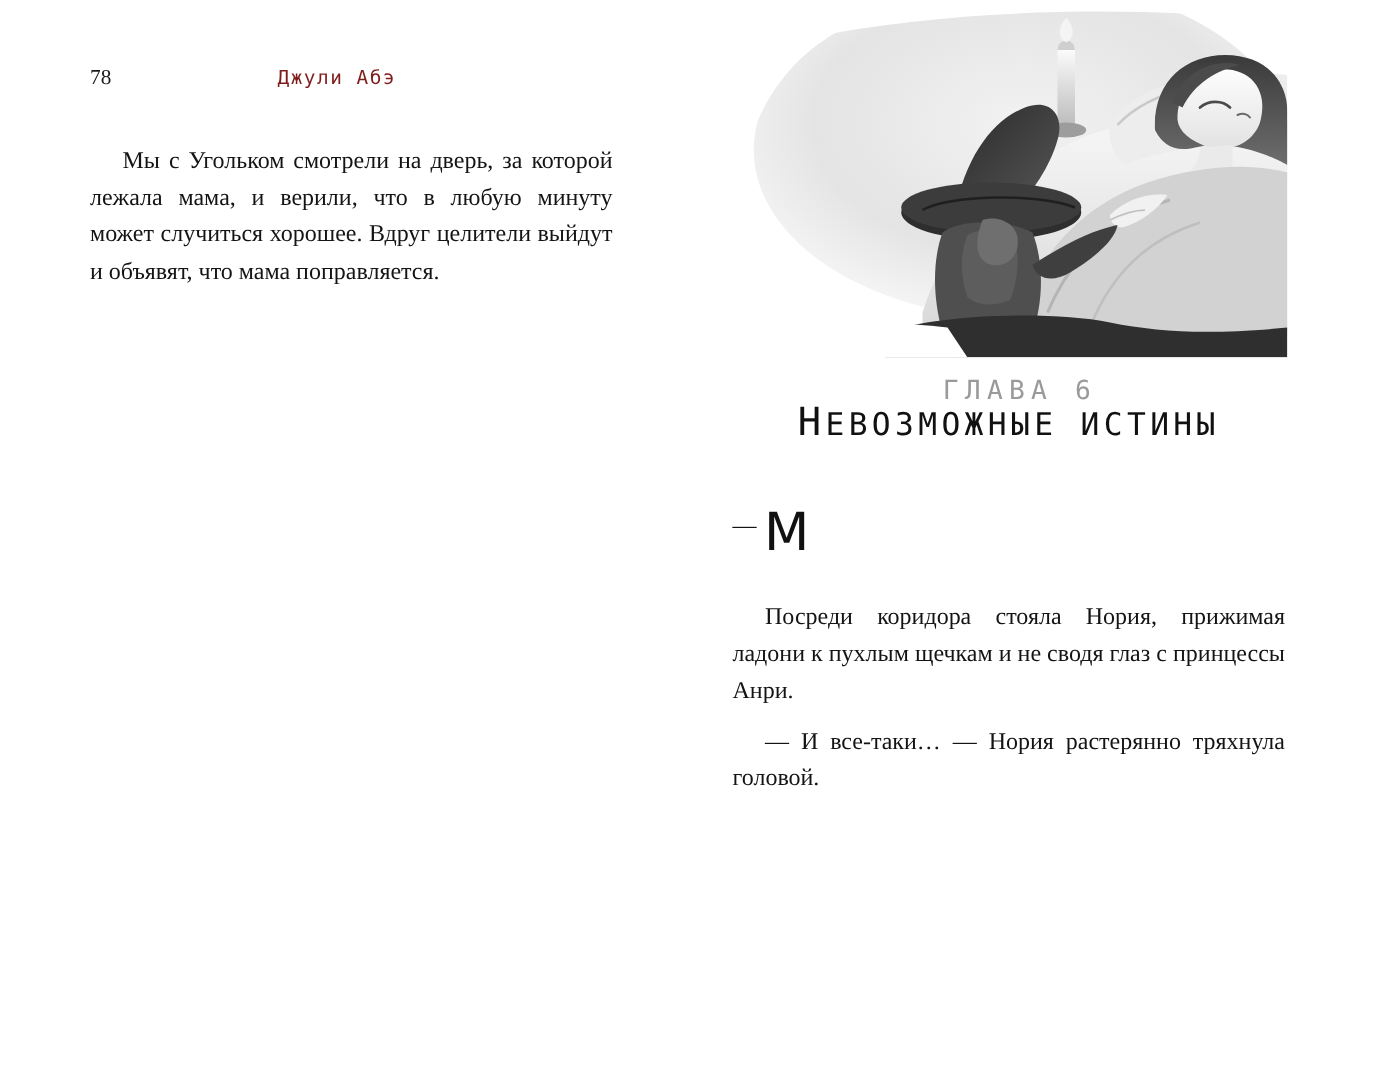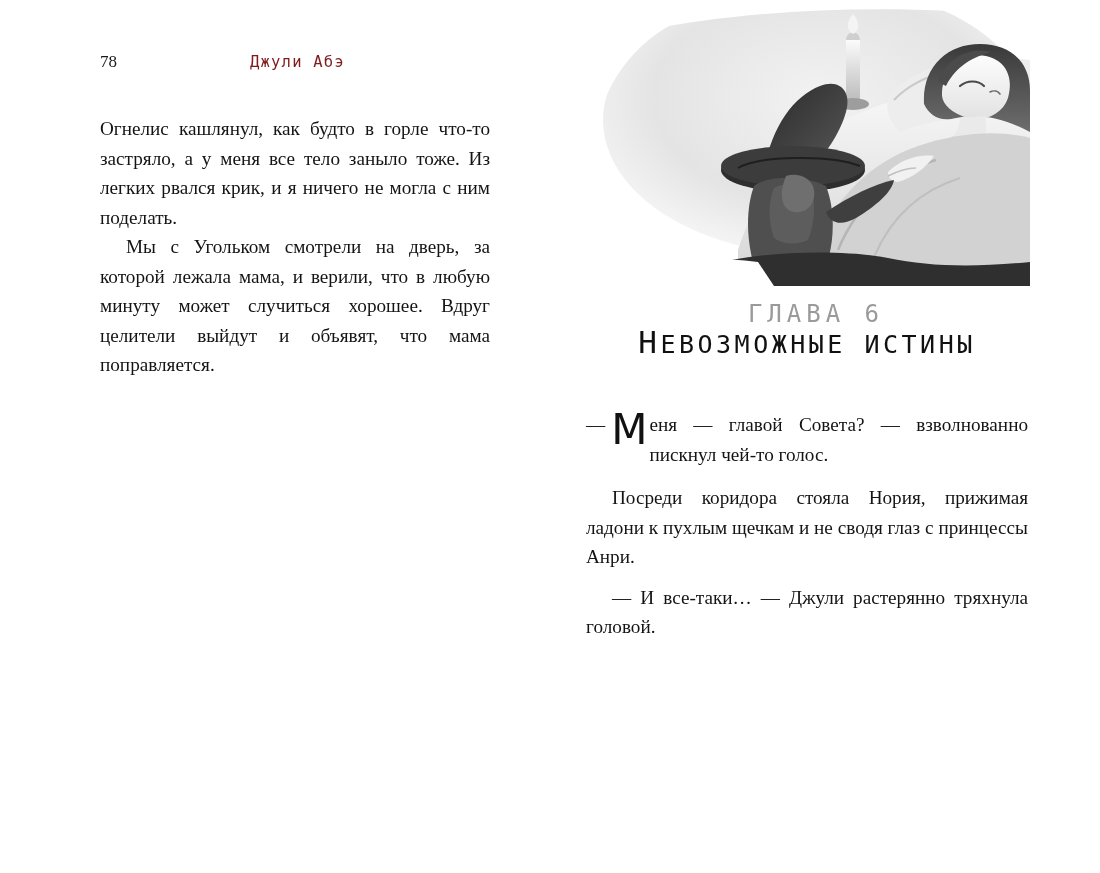--- a/index.html
+++ b/index.html
@@ -25,21 +25,20 @@
   .page {
     position: relative;
     width: 550px;
     height: 873px;
     box-sizing: border-box;
   }
 
   
   .page-left {
     padding: 52px 60px 40px 72px;
-    margin-left: 28px;
   }
   .running-head {
     display: flex;
     align-items: baseline;
     height: 40px;
   }
   .folio {
     font-family: "Liberation Serif", serif;
     font-size: 17px;
     color: #1a1a1a;
@@ -84,21 +83,21 @@
     position: absolute;
     inset: 0;
   }
 
   .chapter-block {
     margin-top: 14px;
     text-align: center;
   }
   .chapter-label {
     font-family: "DejaVu Sans Mono", monospace;
-    font-size: 24px;
+    font-size: 21px;
     letter-spacing: 5px;
     color: #9a9a9a;
     margin-left: 18px;
   }
   .chapter-title {
     font-family: "DejaVu Sans Mono", monospace;
     font-size: 25px;
     letter-spacing: 3.5px;
     color: #111111;
     margin-top: -4px;
@@ -146,21 +145,20 @@
 <div class="spread">
 
   <div class="page page-left">
 
     <div class="running-head">
       <div class="folio">78</div>
       <div class="author-head">Джули Абэ</div>
     </div>
 
     <div class="body-text">
-      <p>Огнелис кашлянул, как будто в горле что-то застряло, а у меня все тело заныло тоже. Из легких рвался крик, и я ничего не могла с ним поделать.</p>
       <p class="indent">Мы с Угольком смотрели на дверь, за которой лежала мама, и верили, что в любую минуту может случиться хорошее. Вдруг целители выйдут и объявят, что мама поправляется.</p>
     </div>
 
   </div>
 
   <div class="page page-right">
 
     <div class="illustration-wrap">
       <svg class="illustration" viewBox="0 0 442 286" preserveAspectRatio="xMidYMid slice">
         <defs>
@@ -248,20 +246,20 @@
 
     <div class="chapter-block">
       <div class="chapter-label">ГЛАВА 6</div>
       <div class="chapter-title">
         <span class="dropcap-title">Н</span><span>ЕВОЗМОЖНЫЕ  ИСТИНЫ</span>
       </div>
     </div>
 
     <div class="right-body">
       <p class="opening">
-        <span class="dash">—</span><span class="drop-initial">М</span><span>еня — главой Совета? — взволнованно пискнул чей-то голос.</span>
+        <span class="dash">—</span><span class="drop-initial">М</span>
       </p>
       <p class="indent">Посреди коридора стояла Нория, прижимая ладони к пухлым щечкам и не сводя глаз с принцессы Анри.</p>
-      <p class="indent">— И все-таки… — Джули растерянно тряхнула головой.</p>
+      <p class="indent">— И все-таки… — Нория растерянно тряхнула головой.</p>
     </div>
 
   </div>
 </div>
 
 </body></html>

